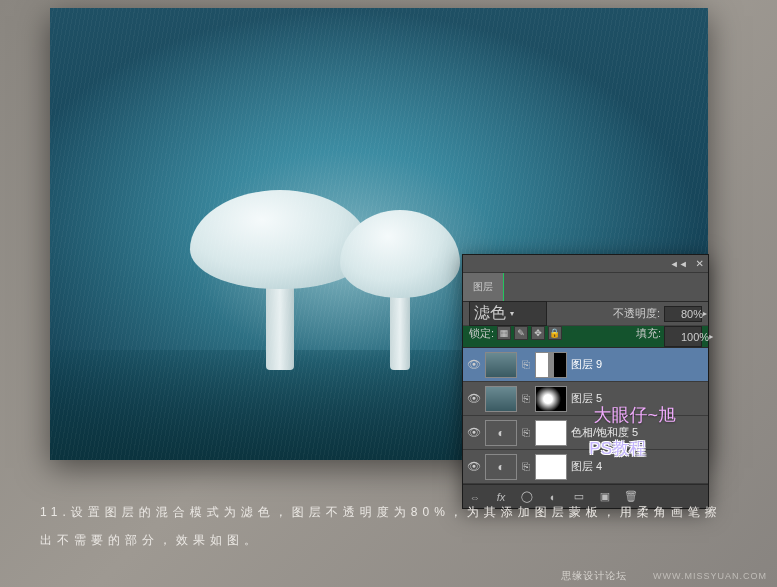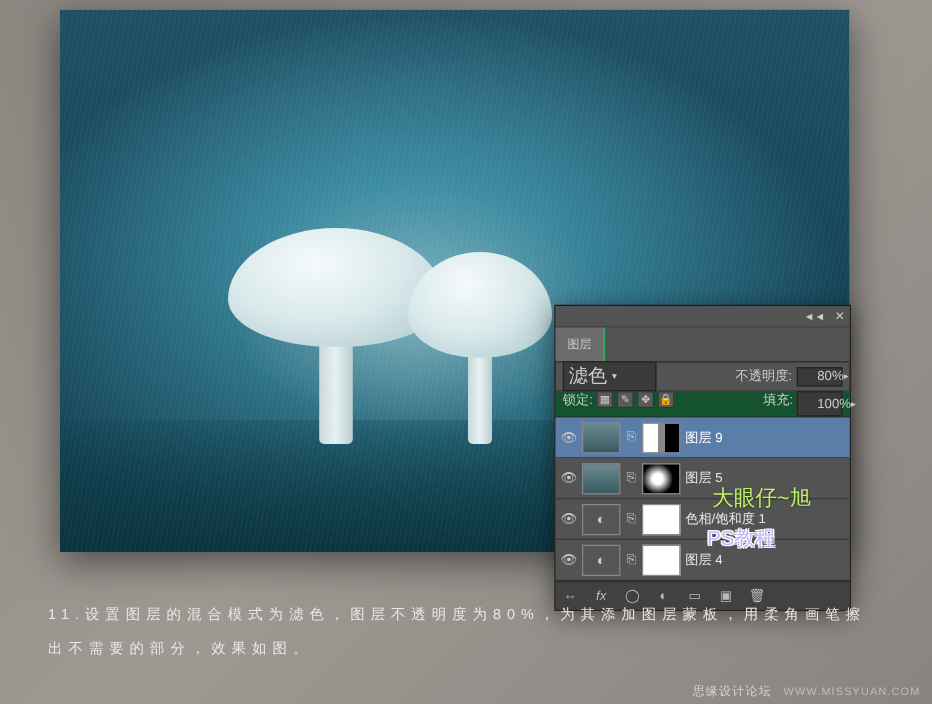--- a/index.html
+++ b/index.html
@@ -35,28 +35,28 @@
 .eye{width:14px;text-align:center;font-size:11px}
 .thumb{width:32px;height:26px;border:1px solid #888;background:#666}
 .thumb.img{background:linear-gradient(180deg,#6a8a92,#3a5a62)}
 .thumb.msk{background:linear-gradient(90deg,#fff 0 40%,#888 40% 60%,#000 60%)}
 .thumb.msk2{background:radial-gradient(circle at 40% 50%,#fff 20%,#000 60%)}
 .thumb.adj{background:#555;display:flex;align-items:center;justify-content:center;font-size:12px}
 .thumb.wht{background:#fff}
 .link{font-size:10px;width:10px;text-align:center}
 .lname{font-size:11px;color:#e8e8e8}
 .layer.sel-l .lname{color:#fff}
-.wm1{position:absolute;color:#bef264;font-size:18px;font-weight:500;text-shadow:0 1px 2px rgba(0,0,0,.4)}
+.wm1{position:absolute;color:#f0abfc;font-size:18px;font-weight:500;text-shadow:0 1px 2px rgba(0,0,0,.4)}
 .wm2{position:absolute;color:#c4b5fd;font-size:17px;font-weight:400;text-shadow:1px 1px 0 #fff,-1px -1px 0 #fff,1px -1px 0 #fff,-1px 1px 0 #fff}
 .bbar{display:flex;align-items:center;height:24px;background:#414141;border-top:1px solid #2a2a2a;padding:0 4px;gap:10px}
 .bico{width:16px;height:16px;display:flex;align-items:center;justify-content:center;font-size:11px;color:#bbb;cursor:pointer}
 
 .caption{position:absolute;left:40px;right:40px;top:498px;color:#ebe8e4;font-size:12px;line-height:28px;letter-spacing:5px}
 .footer{position:absolute;right:10px;bottom:4px;font-size:10px;color:#d8d5d0;letter-spacing:1px}
-.footer .u{color:#c0bdb8;font-size:9px;margin-left:6px}
+.footer .u{color:#c0bdb8;font-size:9px;margin-left:22px}
 </style>
 </head>
 <body>
 
 <div class="canvas">
   <div class="grass"></div>
   <div class="mush m1">
       <div class="stem"></div>
       <div class="cap"></div>
     </div>
@@ -105,21 +105,21 @@
       <span class="thumb img"></span>
       <span class="link">⎘</span>
       <span class="thumb msk2"></span>
       <span class="lname">图层 5</span>
     </div>
     <div class="layer">
       <span class="eye">👁</span>
       <span class="thumb adj">◐</span>
       <span class="link">⎘</span>
       <span class="thumb wht"></span>
-      <span class="lname">色相/饱和度 1</span>
+      <span class="lname">色相/饱和度 5</span>
     </div>
     <div class="layer">
       <span class="eye">👁</span>
       <span class="thumb adj">◐</span>
       <span class="link">⎘</span>
       <span class="thumb wht"></span>
       <span class="lname">图层 4</span>
     </div>
   </div>
   <div class="bbar">

